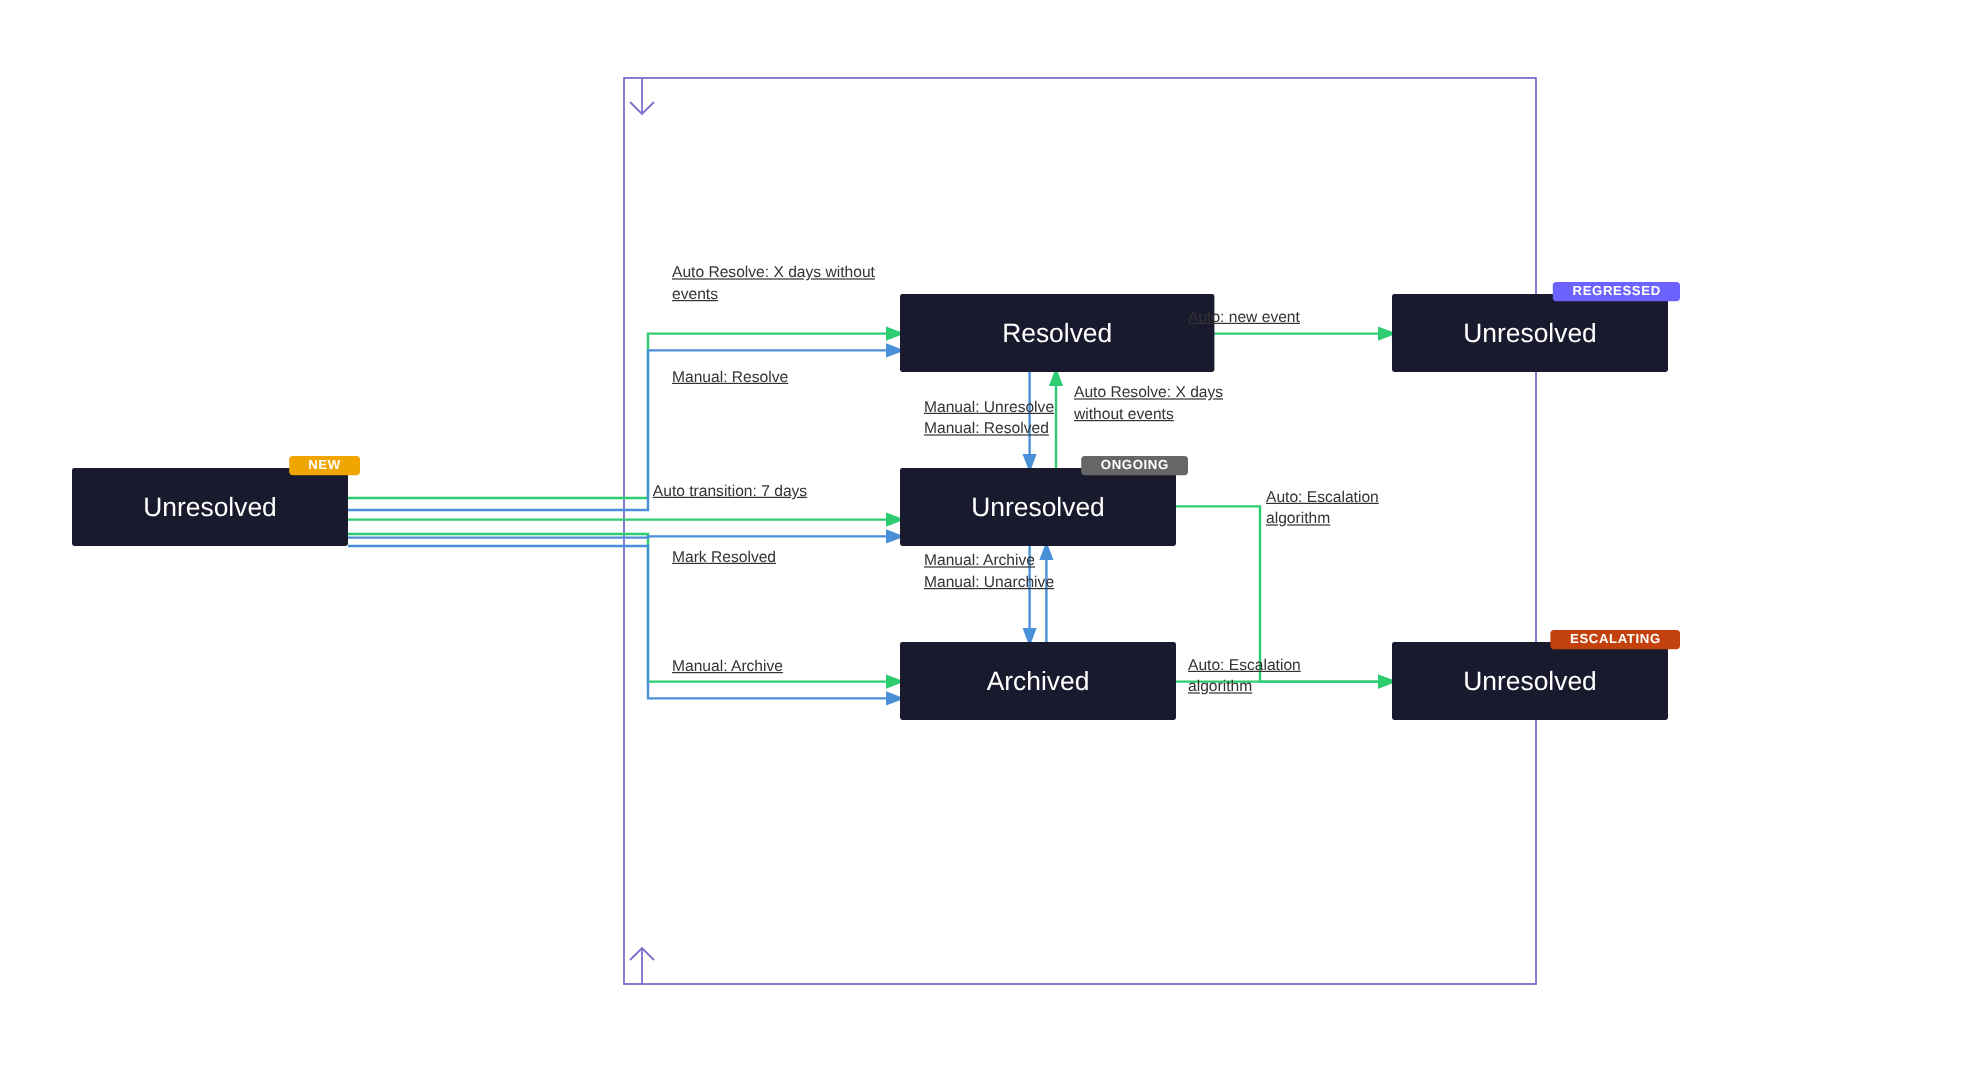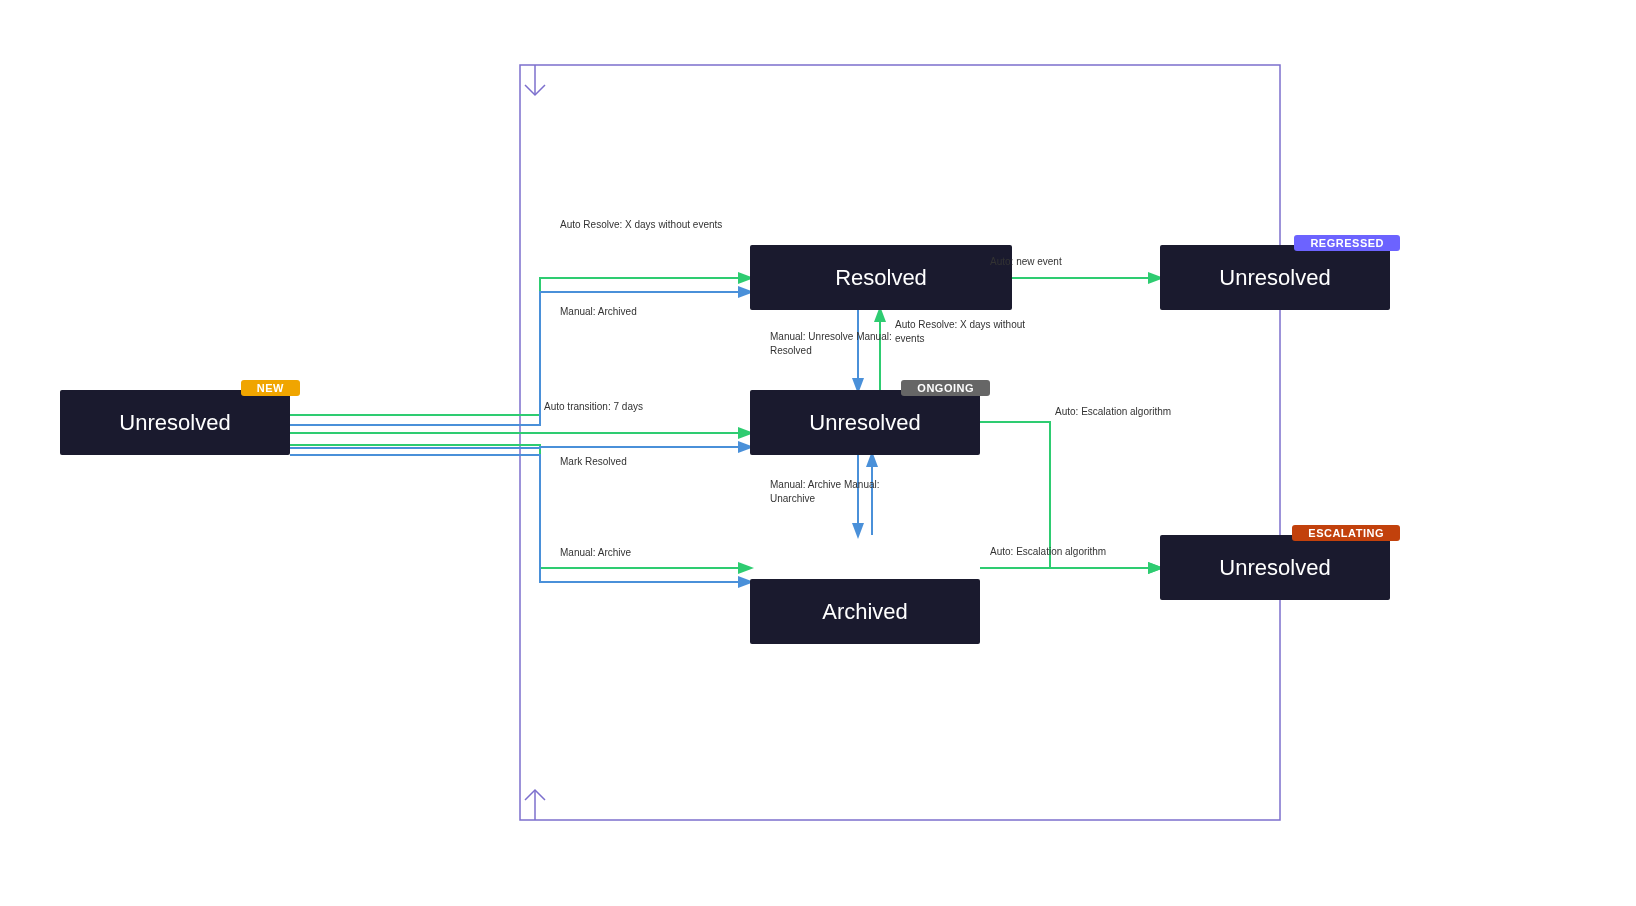--- a/index.html
+++ b/index.html
@@ -45,23 +45,24 @@
       color: #fff;
       letter-spacing: 0.5px;
     }
     .badge-new { background: #f0a500; }
     .badge-ongoing { background: #666; }
     .badge-regressed { background: #6c63ff; }
     .badge-escalating { background: #c2410c; }
 
     .arrow-label {
       position: absolute;
-      font-size: 10px;
+      font-size: 13px;
       color: #333;
       line-height: 1.35;
+      text-decoration: underline;
     }
   </style>
 </head>
 <body>
 
 <div class="diagram-container">
 
   <svg xmlns="http://www.w3.org/2000/svg">
     <defs>
       <marker id="arrowGreen" markerWidth="8" markerHeight="8" refX="6" refY="3" orient="auto">
@@ -130,41 +131,41 @@
 
   <div class="state-node" style="left:750px; top:245px; width:262px; height:65px; position:absolute;">
     <span>Resolved</span>
   </div>
 
   <div class="state-node" style="left:750px; top:390px; width:230px; height:65px; position:absolute;">
     <span>Unresolved</span>
     <span class="badge badge-ongoing">ONGOING</span>
   </div>
 
-  <div class="state-node" style="left:750px; top:535px; width:230px; height:65px; position:absolute;margin-top:44px;">
+  <div class="state-node" style="left:750px; top:535px; width:230px; height:65px; position:absolute;">
     <span>Archived</span>
   </div>
 
   <div class="state-node" style="left:1160px; top:245px; width:230px; height:65px; position:absolute;">
     <span>Unresolved</span>
     <span class="badge badge-regressed">REGRESSED</span>
   </div>
 
   <div class="state-node" style="left:1160px; top:535px; width:230px; height:65px; position:absolute;">
     <span>Unresolved</span>
     <span class="badge badge-escalating">ESCALATING</span>
   </div>
 
   <div class="arrow-label" style="left:560px; top:218px; width:175px;">
     <span>Auto Resolve: X days without
 events</span>
   </div>
 
   <div class="arrow-label" style="left:560px; top:305px;">
-    <span>Manual: Archived</span>
+    <span>Manual: Resolve</span>
   </div>
 
   <div class="arrow-label" style="left:544px; top:400px;">
     <span>Auto transition: 7 days</span>
   </div>
 
   <div class="arrow-label" style="left:560px; top:455px;">
     <span>Mark Resolved</span>
   </div>
 
@@ -176,21 +177,21 @@
     <span>Manual: Unresolve
 Manual: Resolved</span>
   </div>
 
   <div class="arrow-label" style="left:895px; top:318px; width:145px;">
     <span>Auto Resolve: X
 days without
 events</span>
   </div>
 
-  <div class="arrow-label" style="left:770px; top:478px; width:140px;">
+  <div class="arrow-label" style="left:770px; top:458px; width:140px;">
     <span>Manual: Archive
 Manual: Unarchive</span>
   </div>
 
   <div class="arrow-label" style="left:990px; top:255px;">
     <span>Auto: new event</span>
   </div>
 
   <div class="arrow-label" style="left:1055px; top:405px; width:150px;">
     <span>Auto: Escalation algorithm</span>

